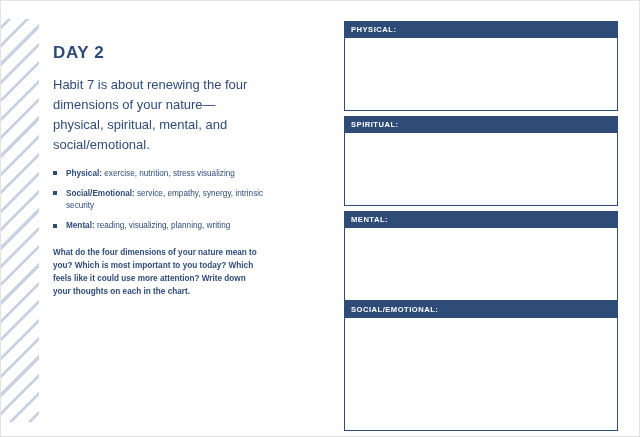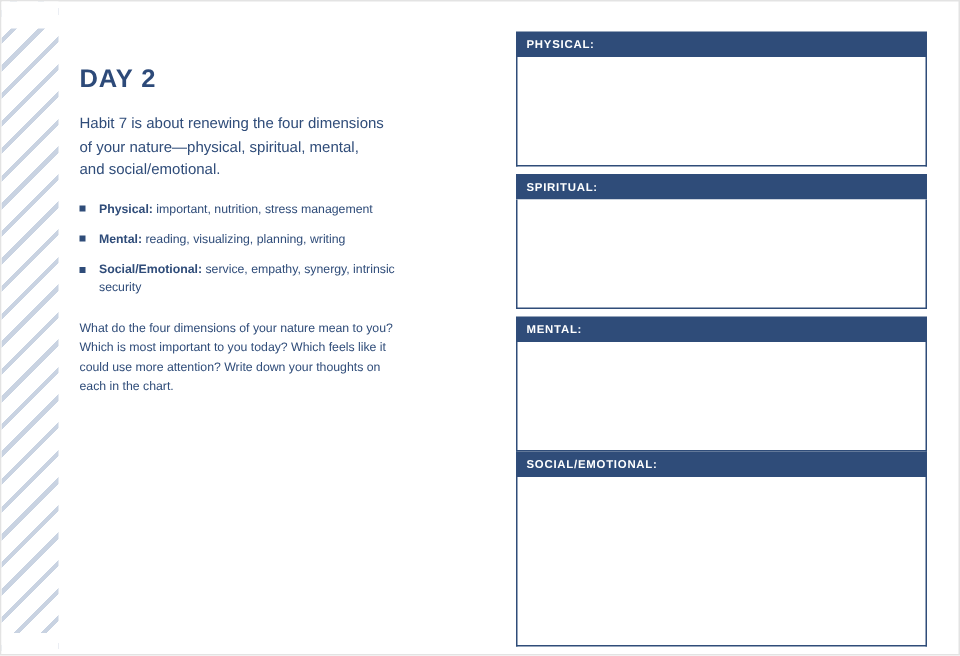--- a/index.html
+++ b/index.html
@@ -75,21 +75,21 @@
 
   .day-title {
     font-size: 17px;
     font-weight: bold;
     color: #2d4a79;
     letter-spacing: 0.6px;
     margin: 0 0 12px 0;
   }
 
   .intro {
-    font-size: 10px;
+    font-size: 13px;
     line-height: 1.55;
     color: #2f4c79;
     margin: 0 0 12px 0;
     width: 205px;
   }
 
   .dim-list {
     list-style: none;
     margin: 0 0 13px 0;
     padding: 0;
@@ -116,20 +116,21 @@
     font-weight: bold;
     color: #2f4c79;
   }
 
   .prompt {
     font-size: 8.2px;
     line-height: 1.6;
     color: #2f4c79;
     margin: 0;
     width: 212px;
+    font-weight: bold;
   }
 
   
   .chart-col {
     position: absolute;
     left: 343px;
     top: 20px;
     width: 274px;
   }
 
@@ -172,30 +173,30 @@
 
   <div class="left-col">
 
     <h1 class="day-title">DAY 2</h1>
 
     <p class="intro">Habit 7 is about renewing the four dimensions of your nature—physical, spiritual, mental, and social/emotional.</p>
 
     <ul class="dim-list">
       <li>
         <span class="bullet"></span>
-        <span class="term">Physical:</span><span> important, nutrition, stress management</span>
+        <span class="term">Physical:</span><span> exercise, nutrition, stress visualizing</span>
+      </li>
+      <li>
+        <span class="bullet"></span>
+        <span class="term">Social/Emotional:</span><span> service, empathy, synergy, intrinsic security</span>
       </li>
       <li>
         <span class="bullet"></span>
         <span class="term">Mental:</span><span> reading, visualizing, planning, writing</span>
       </li>
-      <li>
-        <span class="bullet"></span>
-        <span class="term">Social/Emotional:</span><span> service, empathy, synergy, intrinsic security</span>
-      </li>
     </ul>
 
     <p class="prompt">What do the four dimensions of your nature mean to you? Which is most important to you today? Which feels like it could use more attention? Write down your thoughts on each in the chart.</p>
 
   </div>
 
   <div class="chart-col">
 
     <div class="chart-block">
       <div class="chart-header">PHYSICAL:</div>

